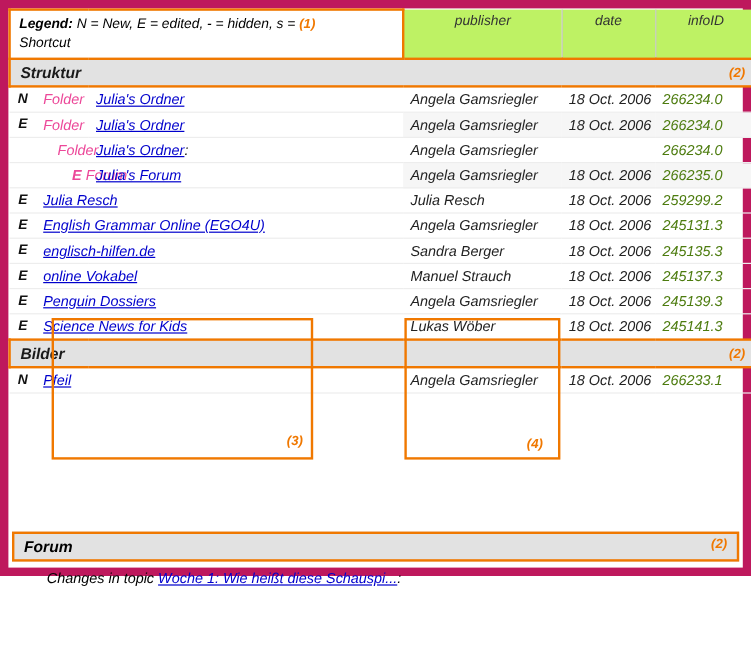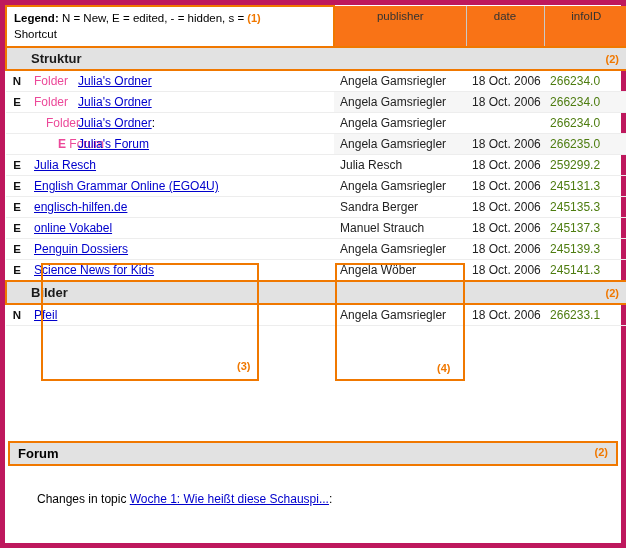--- a/index.html
+++ b/index.html
@@ -12,40 +12,41 @@
     height: 548px;
     font-family: "Liberation Sans", sans-serif;
     font-size: 12px;
     color: #000000;
     overflow: hidden;
     position: relative;
   }
   .page {
     position: relative;
     width: 626px;
-    height: 548px;
+    height: 480px;
     box-sizing: border-box;
-    border: 5px solid #be185d;
+    border: 7px solid #be185d;
     background: #ffffff;
+    font-style: italic;
   }
   table.grid {
     border-collapse: collapse;
     width: 100%;
     table-layout: fixed;
   }
   col.c-flag   { width: 22px; }
   col.c-label  { width: 44px; }
   col.c-name   { width: 262px; }
   col.c-author { width: 132px; }
   col.c-date   { width: 78px; }
   col.c-id     { width: 84px; }
 
   
   .hdr td {
-    background: #f97316;
+    background: #bef264;
     border-left: 1px solid #c9c9c9;
     vertical-align: top;
     padding: 4px 6px;
     font-size: 11.5px;
   }
   .hdr td.legend {
     border: 2px solid #f07800;
     background: #ffffff;
     padding: 4px 6px 4px 7px;
     line-height: 1.35;
@@ -64,21 +65,20 @@
     border: 2px solid #f07800;
     font-weight: bold;
     font-size: 13px;
     padding: 3px 8px;
     color: #1a1a1a;
   }
   tr.section .sec-inner {
     display: flex;
     justify-content: space-between;
     align-items: center;
-    margin-left: 16px;
   }
 
   
   tr.row td {
     padding: 3px 6px;
     vertical-align: middle;
     font-size: 12px;
     border-bottom: 1px solid #ededed;
   }
   tr.row td.flag {
@@ -136,21 +136,21 @@
     padding: 3px 8px;
     display: flex;
     justify-content: space-between;
     box-sizing: border-box;
   }
   .forum-body {
     padding: 5px 8px 0 10px;
     font-size: 12px;
     line-height: 1.55;
   }
-  .forum-body .l2 { padding-left: 22px; margin-top: 19px; }
+  .forum-body .l2 { padding-left: 22px; }
   .forum-body .l3 { padding-left: 34px; }
   .forum-title {
     font-weight: bold;
     color: #0000cc;
     text-decoration: underline;
     cursor: pointer;
     font-size: 12px;
   }
   .strong { font-weight: bold; }
 </style>
@@ -260,21 +260,21 @@
       <tr class="row">
         <td class="flag">E</td>
         <td class="nm" colspan="2"><a class="lnk">Penguin Dossiers</a></td>
         <td class="auth">Angela Gamsriegler</td>
         <td class="dt">18 Oct. 2006</td>
         <td class="id">245139.3</td>
       </tr>
       <tr class="row">
         <td class="flag">E</td>
         <td class="nm" colspan="2"><a class="lnk">Science News for Kids</a></td>
-        <td class="auth">Angela Wöber</td>
+        <td class="auth">Lukas Wöber</td>
         <td class="dt">18 Oct. 2006</td>
         <td class="id">245141.3</td>
       </tr>
 
       <tr class="section">
         <td colspan="6">
           <div class="sec-inner">
             <span>Bilder</span>
             <span class="ref">(2)</span>
           </div>

